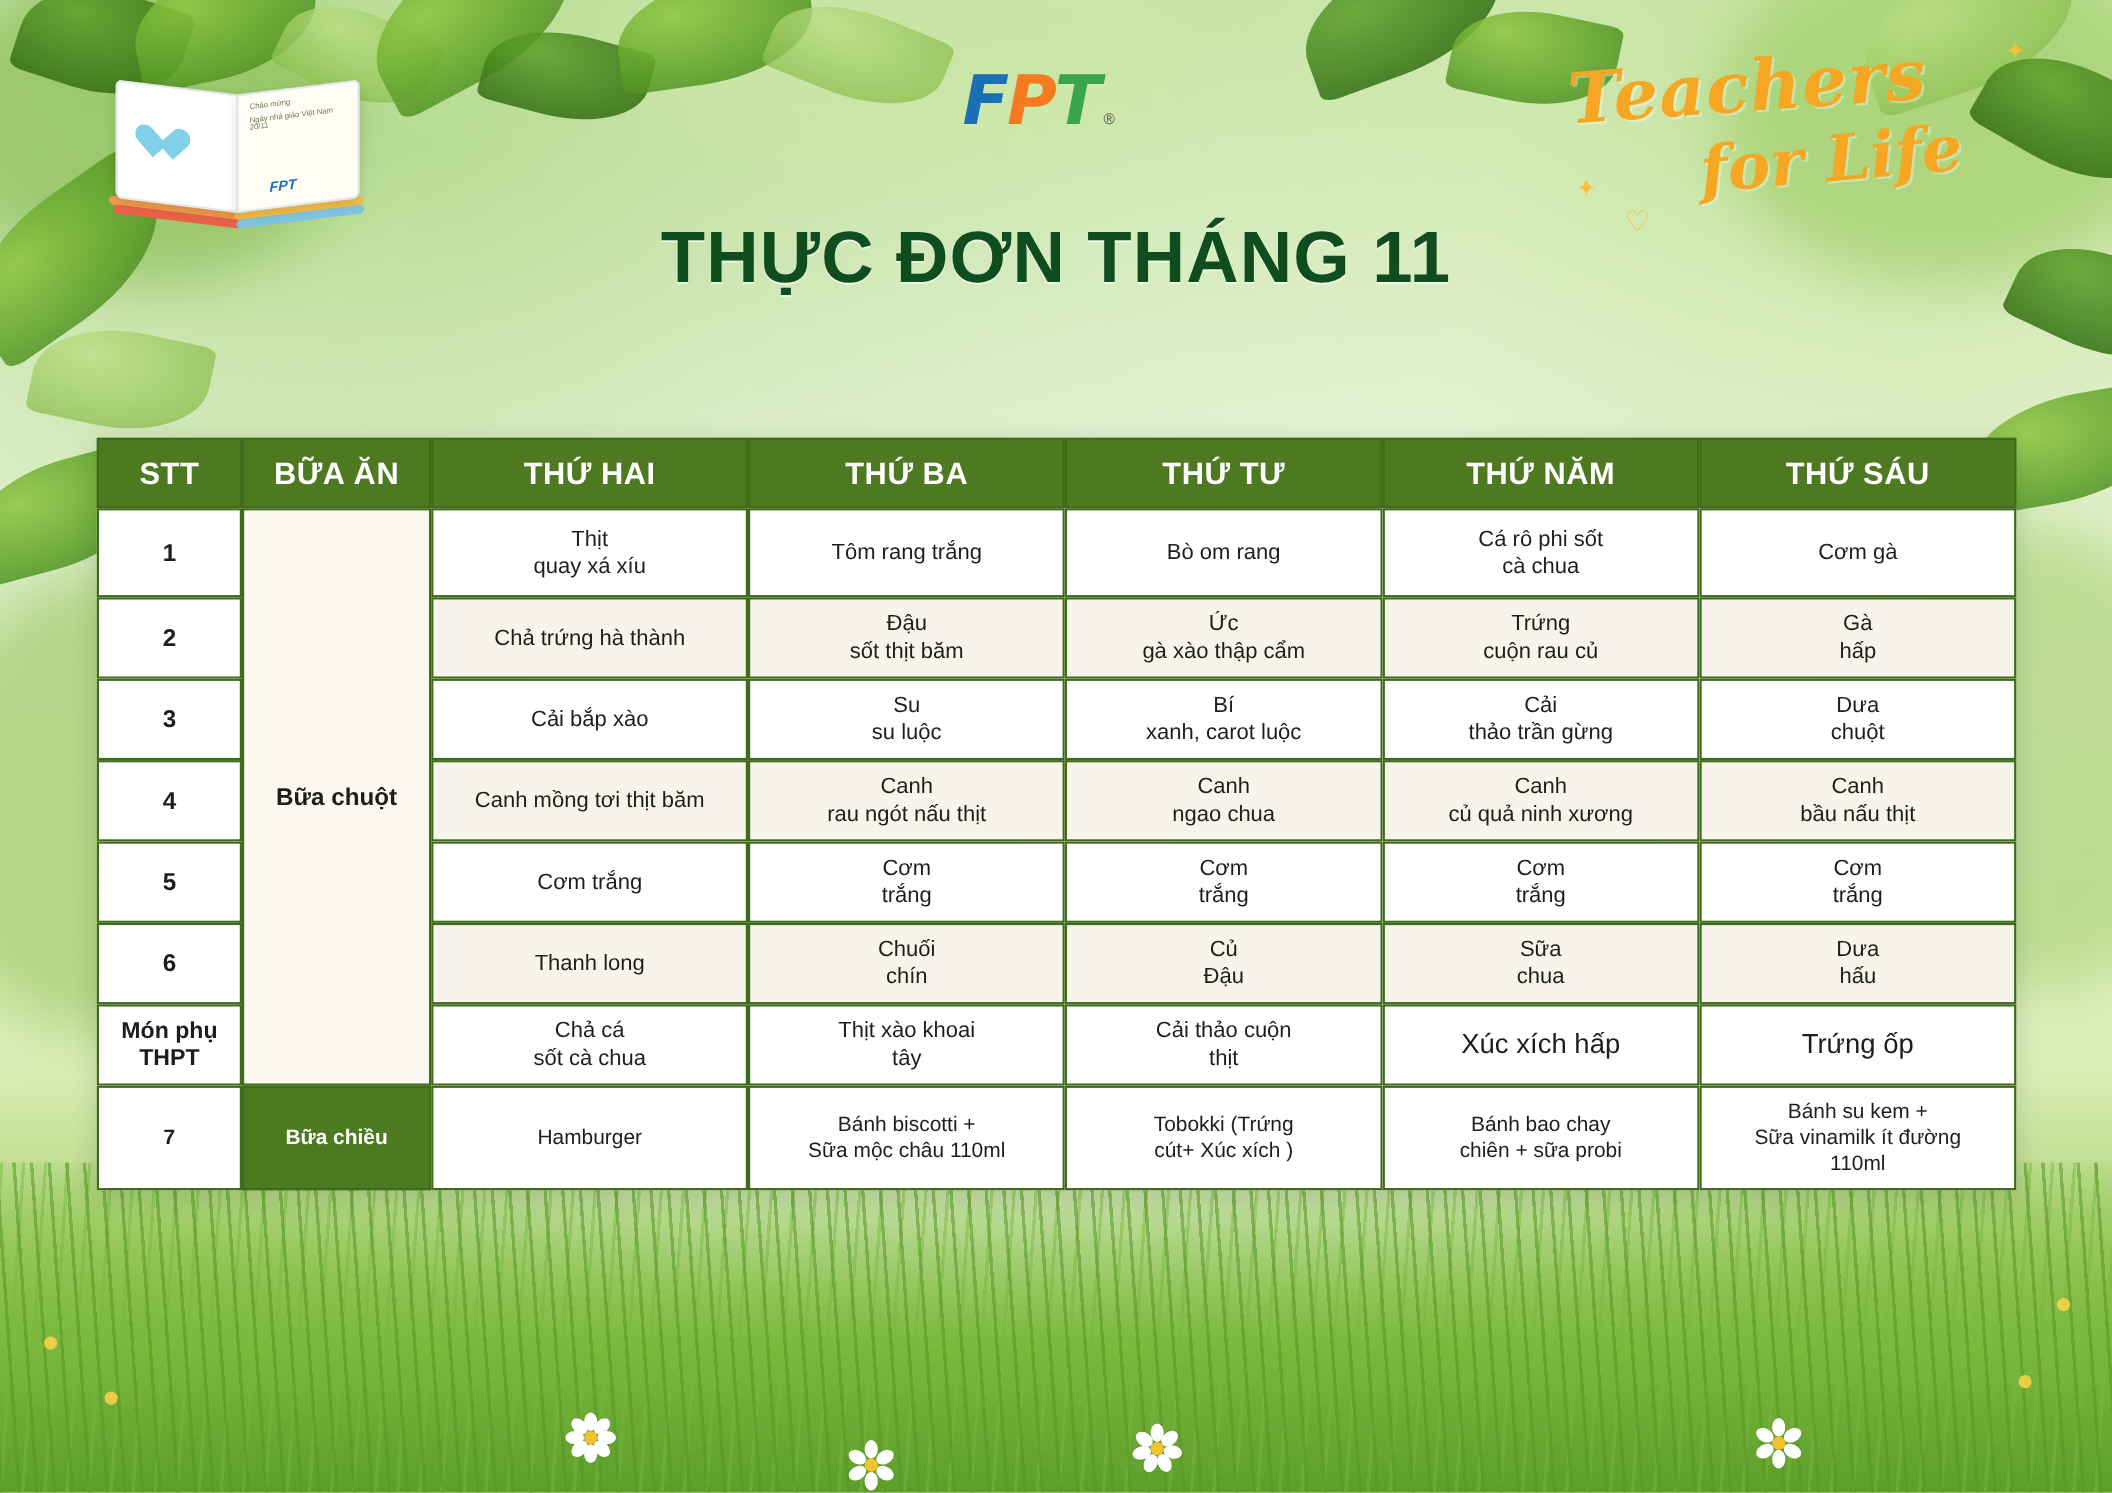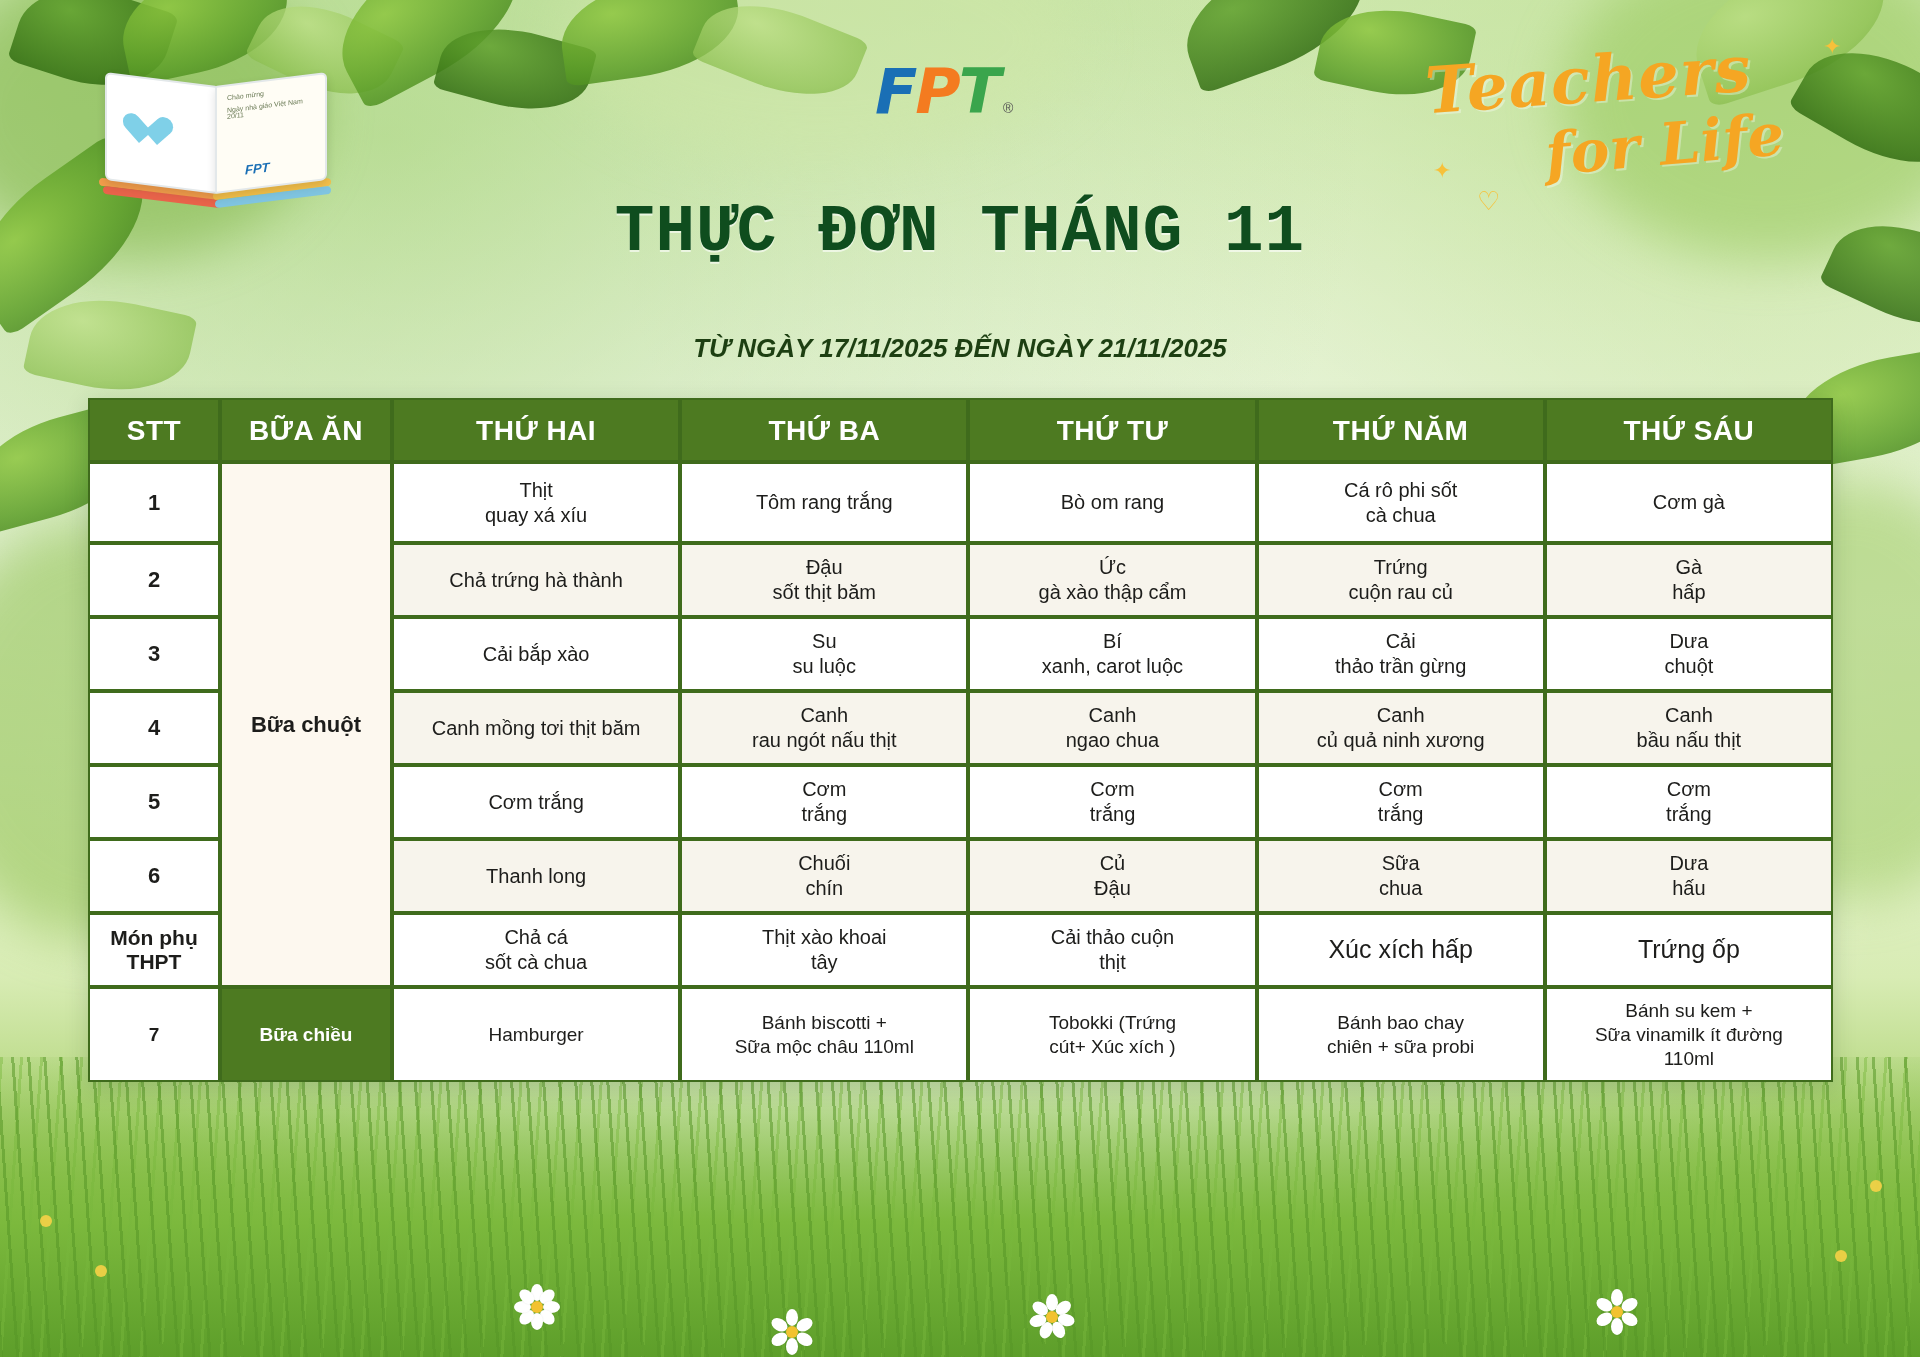--- a/index.html
+++ b/index.html
@@ -77,21 +77,21 @@
   }
   .fpt-f { color: #1a6fb5; }
   .fpt-p { color: #f47b20; }
   .fpt-t { color: #3aa54c; }
   .fpt-reg { font-size: 14px; color: #555; margin-left: 4px; margin-bottom: 4px; }
 
   .title {
     position: absolute;
     left: 0; top: 195px; width: 1920px;
     text-align: center;
-    font-family: Liberation Mono, monospace;
+    font-family: Liberation Sans, sans-serif;
     font-weight: 700;
     font-size: 66px;
     letter-spacing: 1px;
     color: #0f4d1e;
     text-shadow: 0 2px 0 rgba(255,255,255,.6);
   }
   .subtitle {
     position: absolute;
     left: 0; top: 333px; width: 1920px;
     text-align: center;
@@ -286,21 +286,20 @@
 
   <div class="tfl">
     <div class="spark" style="left:398px; top:-4px;">✦</div>
     <div class="spark" style="left:8px; top:120px;">✦</div>
     <div class="line1">Teachers</div>
     <div class="line2">for Life</div>
     <div class="spark" style="left:52px; top:148px; font-size:26px;">♡</div>
   </div>
 
   <div class="title">THỰC ĐƠN THÁNG 11</div>
-  <div class="subtitle">TỪ NGÀY 17/11/2025 ĐẾN NGÀY 21/11/2025</div>
 
   <table class="menu-table">
     <thead>
       <tr>
         <th style="width:132px;">STT</th>
         <th style="width:172px;">BỮA ĂN</th>
         <th>THỨ HAI</th>
         <th>THỨ BA</th>
         <th>THỨ TƯ</th>
         <th>THỨ NĂM</th>

